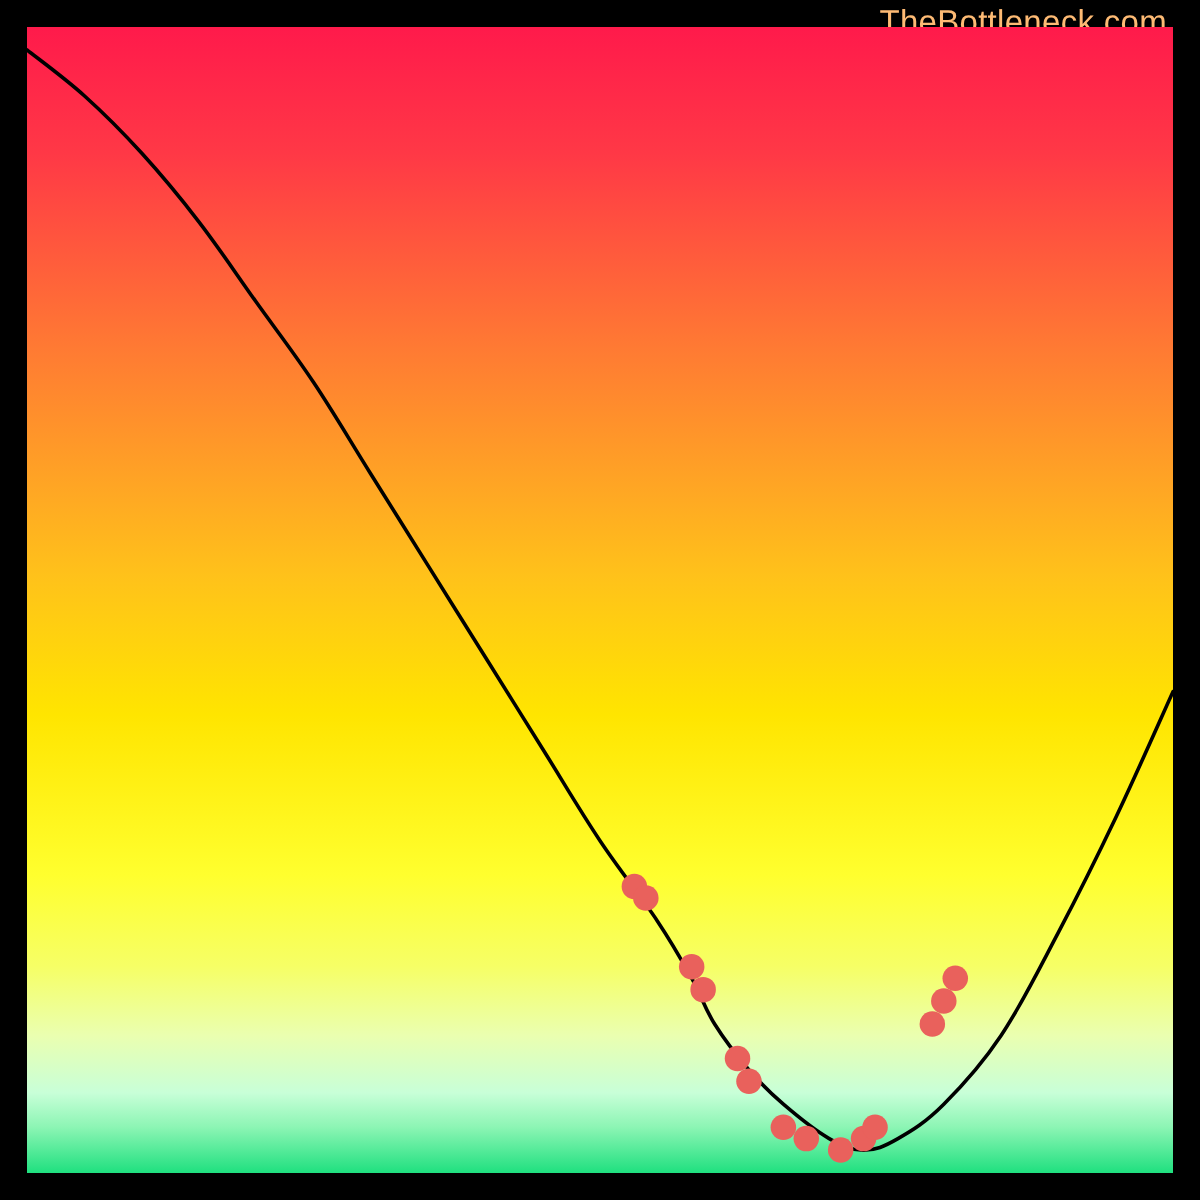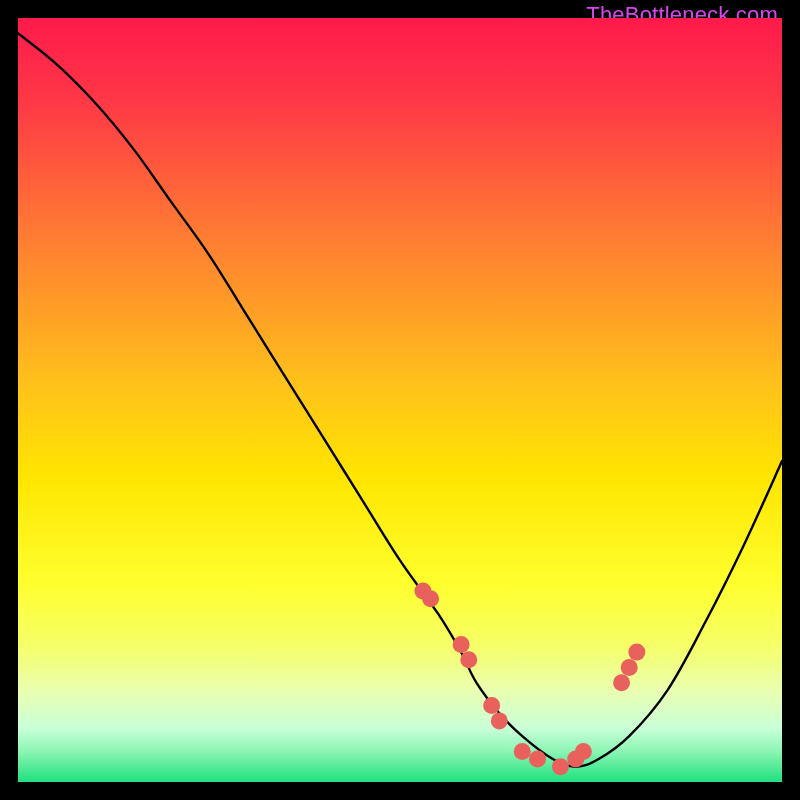--- a/index.html
+++ b/index.html
@@ -23,21 +23,21 @@
     position: absolute;
     left: 0;
     top: 0;
     width: 764px;
     height: 764px;
   }
   .watermark {
     position: absolute;
     top: 2px;
     right: 22px;
-    color: #d946ef;
+    color: #fdba74;
     font-size: 22px;
     font-weight: 400;
     letter-spacing: 0.2px;
   }
   svg { display: block; }
 </style>
 </head>
 <body>
 
 <div class="watermark">TheBottleneck.com</div>

